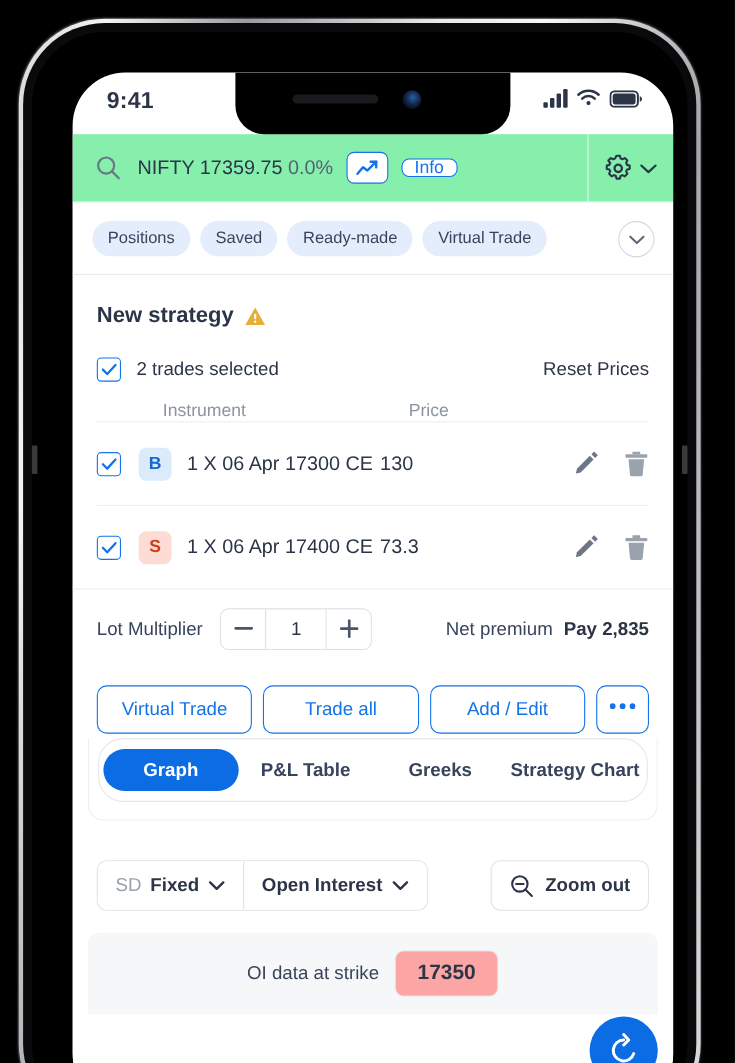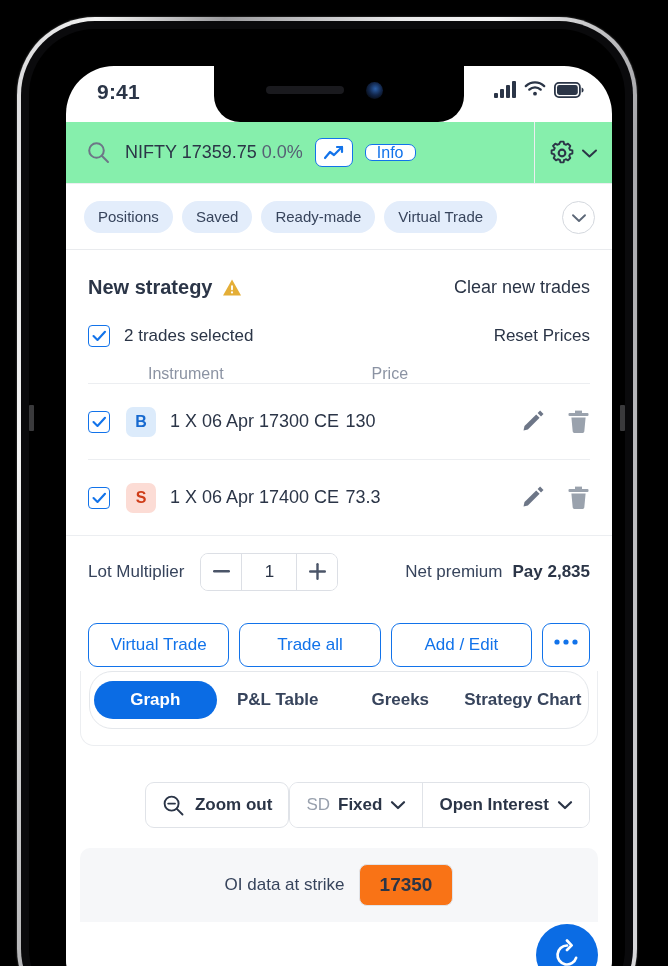--- a/index.html
+++ b/index.html
@@ -260,21 +260,21 @@
   
   #oi-strip {
     margin: 20px 14px 0 14px;
     background: #f6f7f9;
     border-top-left-radius: 10px; border-top-right-radius: 10px;
     height: 74px;
     display: flex; align-items: center; justify-content: center; gap: 14px;
   }
   #oi-label { font-size: 17px; color: #37445c; }
   #oi-strike {
-    background: #f97316; border: 1px solid #e0e3e8; border-radius: 8px;
+    background: #fca5a5; border: 1px solid #e0e3e8; border-radius: 8px;
     height: 42px; padding: 0 20px;
     display: flex; align-items: center;
     font-size: 19px; font-weight: 700; color: #2b3547;
   }
 
   
   #refresh-fab {
     position: absolute; right: 14px; bottom: 20px;
     width: 62px; height: 62px; border-radius: 50%;
     background: #0b6ce4;
@@ -362,21 +362,20 @@
 
           <div id="strategy-header">
             <div id="strategy-title-wrap">
               <div id="strategy-title">New strategy</div>
               <svg width="20" height="19" viewBox="0 0 20 19">
                 <path d="M10 1.6 19 17.4H1z" fill="#e4ae37"></path>
                 <rect x="9.05" y="7.2" width="1.9" height="5" rx=".9" fill="#fff"></rect>
                 <circle cx="10" cy="14.4" r="1.1" fill="#fff"></circle>
               </svg>
             </div>
-            <div id="clear-trades">Clear new trades</div>
           </div>
 
           <div id="trades">
             <div id="select-row">
               <div id="select-left">
                 <div class="cbox">
                   <svg width="15" height="12" viewBox="0 0 15 12">
                     <polyline points="1.5,6 5.5,10 13,1.8" fill="none" stroke="#1273ea" stroke-width="2.1" stroke-linecap="round" stroke-linejoin="round"></polyline>
                   </svg>
                 </div>
@@ -473,43 +472,43 @@
           <div id="card-wrap">
             <div id="segmented">
               <div class="seg active">Graph</div>
               <div class="seg">P&amp;L Table</div>
               <div class="seg">Greeks</div>
               <div class="seg">Strategy Chart</div>
             </div>
           </div>
 
           <div id="controls">
+            <div id="seg-group">
+              <div class="seg-cell">
+                <span class="sd-prefix">SD</span>
+                <span>Fixed</span>
+                <svg width="16" height="10" viewBox="0 0 16 10">
+                  <polyline points="2,2.2 8,8 14,2.2" fill="none" stroke="#2b3547" stroke-width="2.2" stroke-linecap="round" stroke-linejoin="round"></polyline>
+                </svg>
+              </div>
+              <div class="seg-cell">
+                <span>Open Interest</span>
+                <svg width="16" height="10" viewBox="0 0 16 10">
+                  <polyline points="2,2.2 8,8 14,2.2" fill="none" stroke="#2b3547" stroke-width="2.2" stroke-linecap="round" stroke-linejoin="round"></polyline>
+                </svg>
+              </div>
+            </div>
             <div id="zoom-out">
               <svg width="23" height="23" viewBox="0 0 23 23">
                 <circle cx="9.6" cy="9.6" r="7" fill="none" stroke="#2b3547" stroke-width="1.9"></circle>
                 <line x1="6.2" y1="9.6" x2="13" y2="9.6" stroke="#2b3547" stroke-width="1.9" stroke-linecap="round"></line>
                 <line x1="14.6" y1="14.6" x2="20.5" y2="20.5" stroke="#2b3547" stroke-width="1.9" stroke-linecap="round"></line>
               </svg>
               <span>Zoom out</span>
             </div>
-            <div id="seg-group">
-              <div class="seg-cell">
-                <span class="sd-prefix">SD</span>
-                <span>Fixed</span>
-                <svg width="16" height="10" viewBox="0 0 16 10">
-                  <polyline points="2,2.2 8,8 14,2.2" fill="none" stroke="#2b3547" stroke-width="2.2" stroke-linecap="round" stroke-linejoin="round"></polyline>
-                </svg>
-              </div>
-              <div class="seg-cell">
-                <span>Open Interest</span>
-                <svg width="16" height="10" viewBox="0 0 16 10">
-                  <polyline points="2,2.2 8,8 14,2.2" fill="none" stroke="#2b3547" stroke-width="2.2" stroke-linecap="round" stroke-linejoin="round"></polyline>
-                </svg>
-              </div>
-            </div>
           </div>
 
           <div id="oi-strip">
             <div id="oi-label">OI data at strike</div>
             <div id="oi-strike">17350</div>
           </div>
 
           <div id="refresh-fab">
             <svg width="32" height="32" viewBox="0 0 32 32">
               <path d="M16 6.5a9.5 9.5 0 1 0 9.1 12.3" fill="none" stroke="#fff" stroke-width="2.7" stroke-linecap="round"></path>

